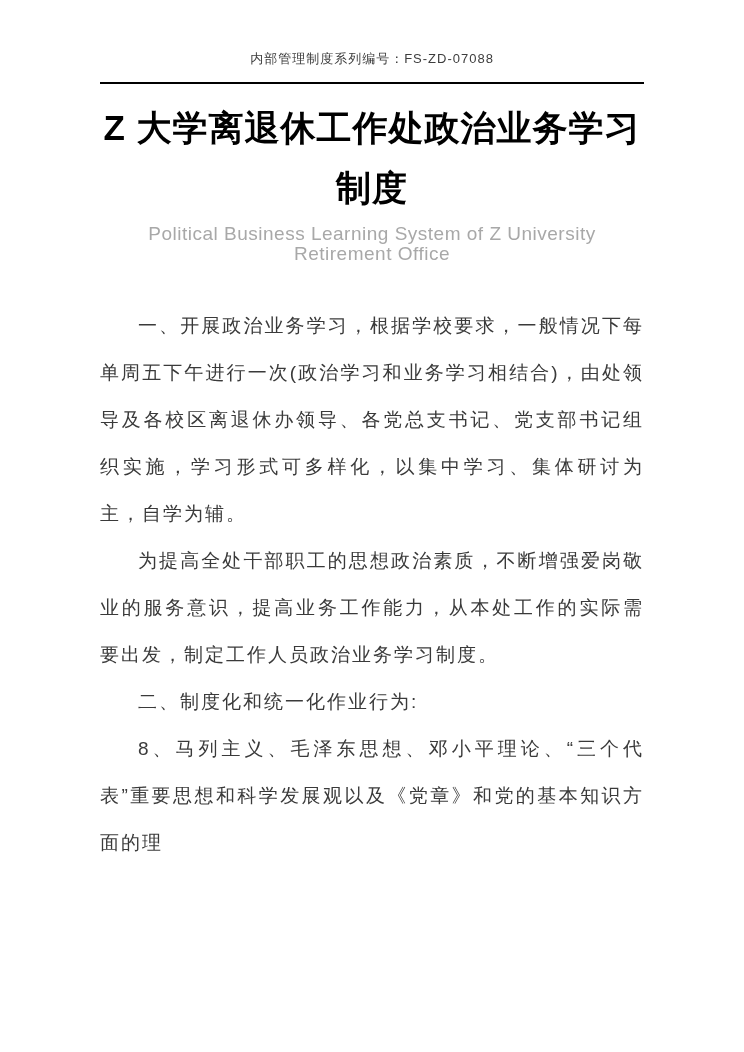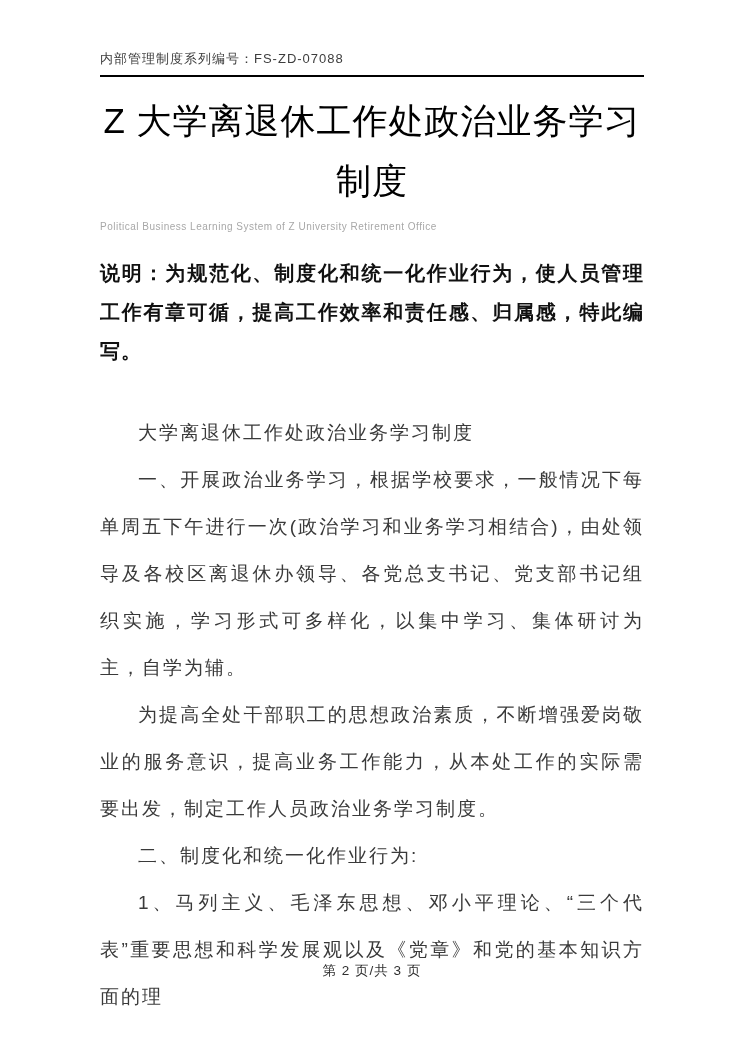--- a/index.html
+++ b/index.html
@@ -13,41 +13,41 @@
   .page {
     position: relative;
     width: 744px;
     height: 1052px;
     background: #ffffff;
     padding: 0 100px;
   }
   .doc-header {
     padding-top: 50px;
     display: flex;
-    justify-content: flex-start;
+    justify-content: center;
     align-items: flex-end;
     font-size: 13px;
     color: #3d3d3d;
-    padding-bottom: 7px;
+    padding-bottom: 14px;
     border-bottom: 2px solid #000000;
     letter-spacing: 1px;
   }
   .doc-title {
     margin-top: 14px;
     font-size: 35px;
     line-height: 60px;
-    font-weight: normal;
+    font-weight: bold;
     text-align: center;
     color: #000000;
     letter-spacing: 1px;
   }
   .doc-subtitle {
     margin-top: 6px;
-    text-align: left;
-    font-size: 10px;
+    text-align: center;
+    font-size: 19px;
     line-height: 20px;
     color: #a8a8a8;
     letter-spacing: 0.5px;
   }
   .doc-notice {
     margin-top: 17px;
     font-size: 20px;
     font-weight: bold;
     line-height: 39px;
     color: #111111;
@@ -86,27 +86,22 @@
 
   <div class="doc-header">
     <span>内部管理制度系列</span>
     <span>编号：FS-ZD-07088</span>
   </div>
 
   <h1 class="doc-title">Z 大学离退休工作处政治业务学习制度</h1>
 
   <div class="doc-subtitle">Political Business Learning System of Z University Retirement Office</div>
 
-  <div class="doc-notice">说明：为规范化、制度化和统一化作业行为，使人员管理工作有章可循，提高工作效率和责任感、归属感，特此编写。</div>
 
   <div class="doc-body">
-    <p>大学离退休工作处政治业务学习制度</p>
     <p>一、开展政治业务学习，根据学校要求，一般情况下每单周五下午进行一次(政治学习和业务学习相结合)，由处领导及各校区离退休办领导、各党总支书记、党支部书记组织实施，学习形式可多样化，以集中学习、集体研讨为主，自学为辅。</p>
     <p>为提高全处干部职工的思想政治素质，不断增强爱岗敬业的服务意识，提高业务工作能力，从本处工作的实际需要出发，制定工作人员政治业务学习制度。</p>
     <p>二、制度化和统一化作业行为:</p>
-    <p>1、马列主义、毛泽东思想、邓小平理论、“三个代表”重要思想和科学发展观以及《党章》和党的基本知识方面的理</p>
+    <p>8、马列主义、毛泽东思想、邓小平理论、“三个代表”重要思想和科学发展观以及《党章》和党的基本知识方面的理</p>
   </div>
 
-  <div class="doc-footer">
-    <span>第 2 页/共 3 页</span>
-  </div>
 
 </div>
 
 </body></html>

